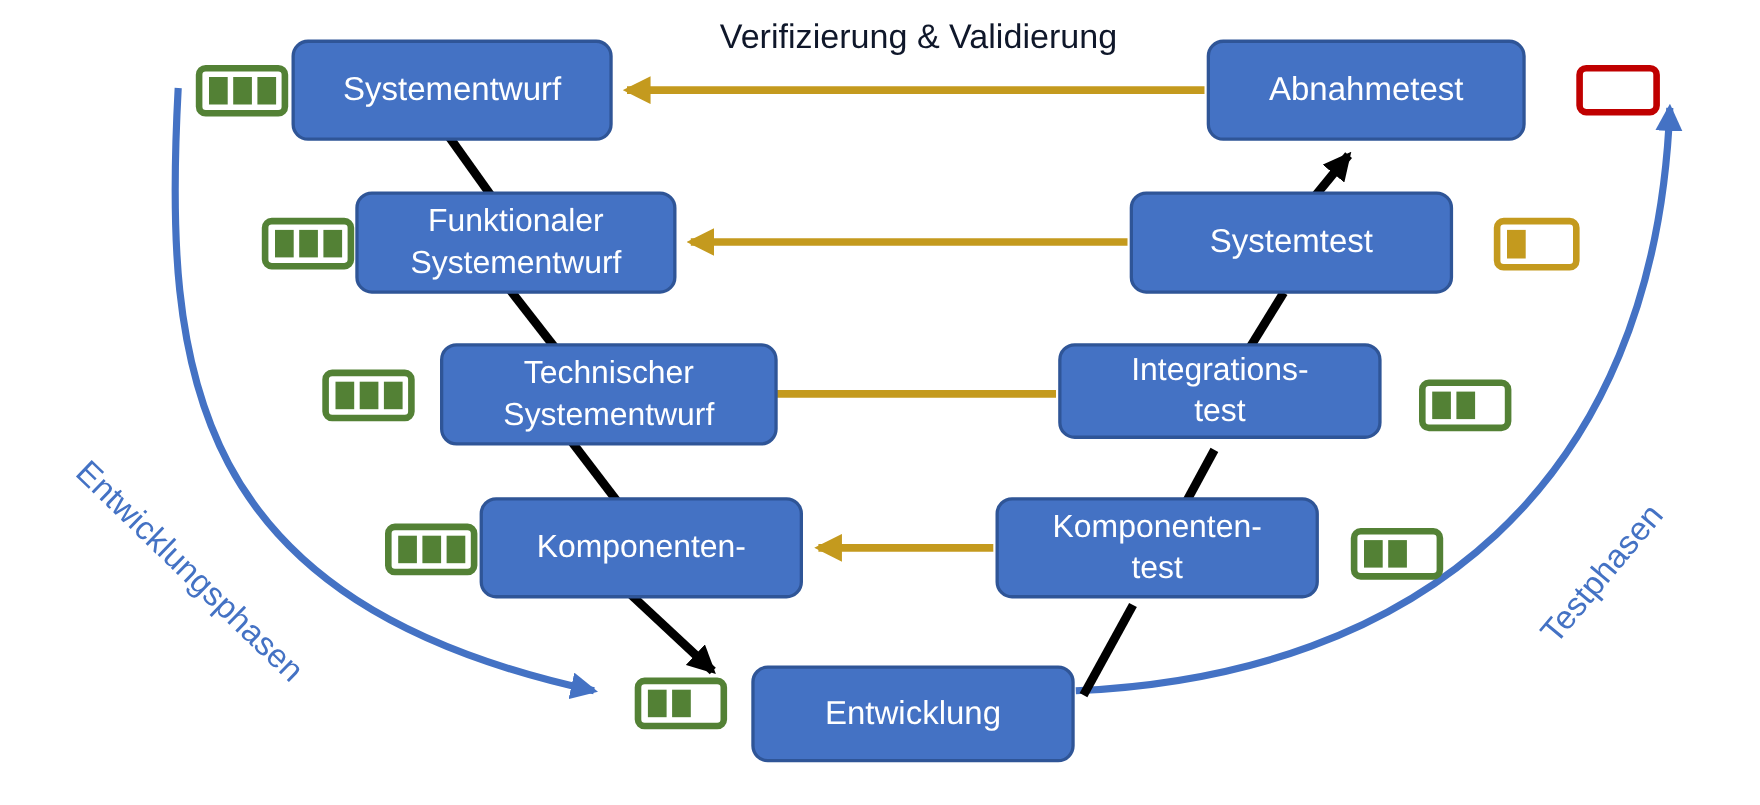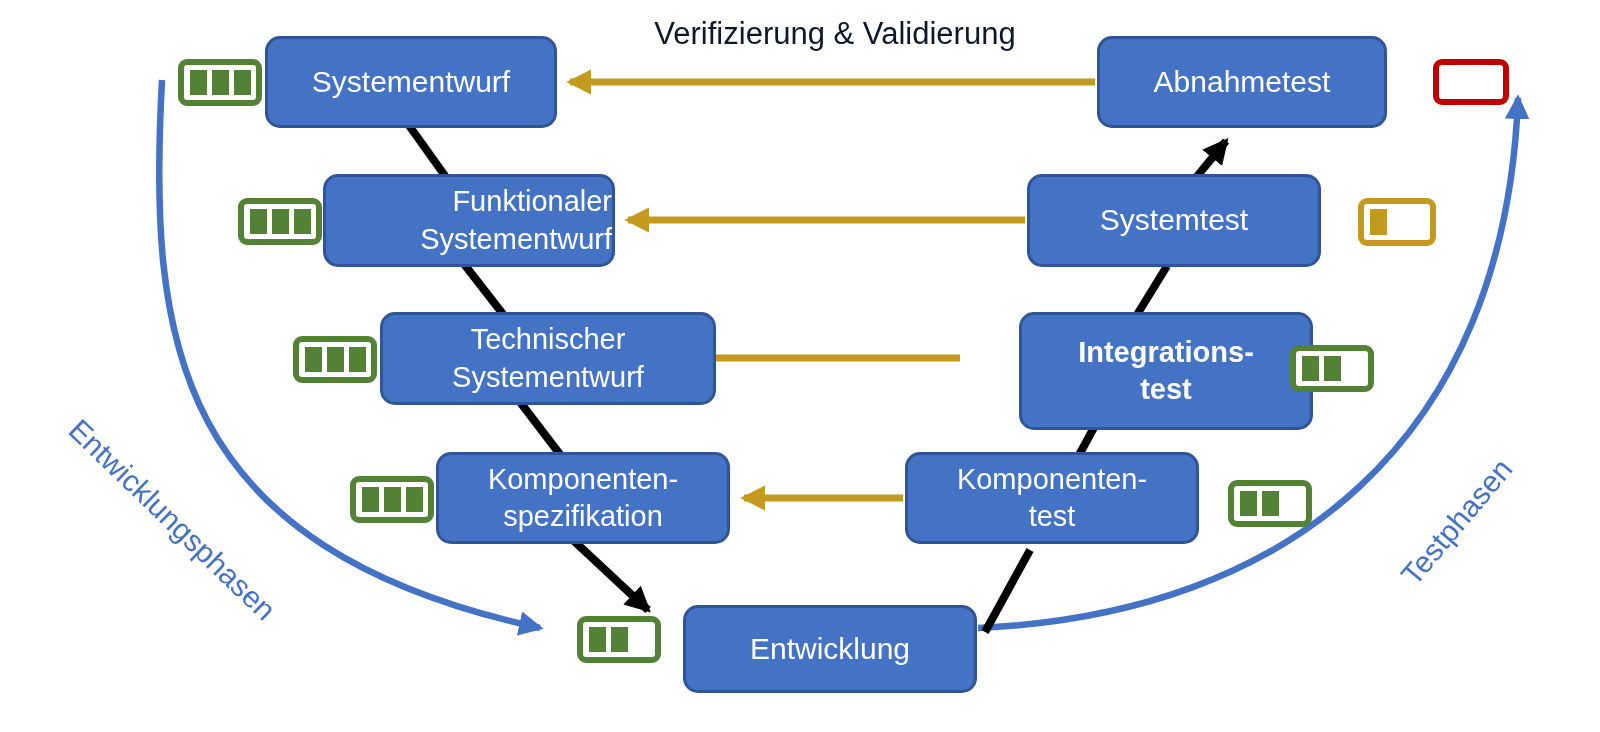--- a/index.html
+++ b/index.html
@@ -90,41 +90,40 @@
   </svg>
 
   <div class="title-label" style="left:615px; top:16px; width:440px;">Verifizierung &amp; Validierung</div>
 
   <div class="curve-label" style="left:172px; top:520px; transform:translate(-50%,-50%) rotate(44deg);">Entwicklungsphasen</div>
   <div class="curve-label" style="left:1457px; top:522px; transform:translate(-50%,-50%) rotate(-50deg);">Testphasen</div>
 
   <div class="node" style="left:265px; top:36px; width:292px; height:92px; font-size:30px;">
     <span class="ln">Systementwurf</span>
   </div>
-  <div class="node" style="left:323px; top:174px; width:292px; height:93px;align-items:flex-end;">
+  <div class="node" style="left:323px; top:174px; width:292px; height:93px;">
     <span class="ln">Funktionaler</span>
     <span class="ln">Systementwurf</span>
   </div>
-  <div class="node" style="left:380px; top:312px; width:336px; height:93px;">
+  <div class="node" style="left:400px; top:312px; width:307px; height:93px;">
     <span class="ln">Technischer</span>
     <span class="ln">Systementwurf</span>
   </div>
   <div class="node" style="left:436px; top:452px; width:294px; height:92px;">
     <span class="ln">Komponenten-</span>
-    <span class="ln">spezifikation</span>
   </div>
   <div class="node" style="left:683px; top:605px; width:294px; height:88px; font-size:30px;">
     <span class="ln">Entwicklung</span>
   </div>
 
   <div class="node" style="left:905px; top:452px; width:294px; height:92px;">
     <span class="ln">Komponenten-</span>
     <span class="ln">test</span>
   </div>
-  <div class="node" style="left:1019px; top:312px; width:294px; height:118px;font-weight:bold;">
+  <div class="node" style="left:962px; top:312px; width:294px; height:87px;">
     <span class="ln">Integrations-</span>
     <span class="ln">test</span>
   </div>
   <div class="node" style="left:1027px; top:174px; width:294px; height:93px; font-size:30px;">
     <span class="ln">Systemtest</span>
   </div>
   <div class="node" style="left:1097px; top:36px; width:290px; height:92px; font-size:30px;">
     <span class="ln">Abnahmetest</span>
   </div>
 

